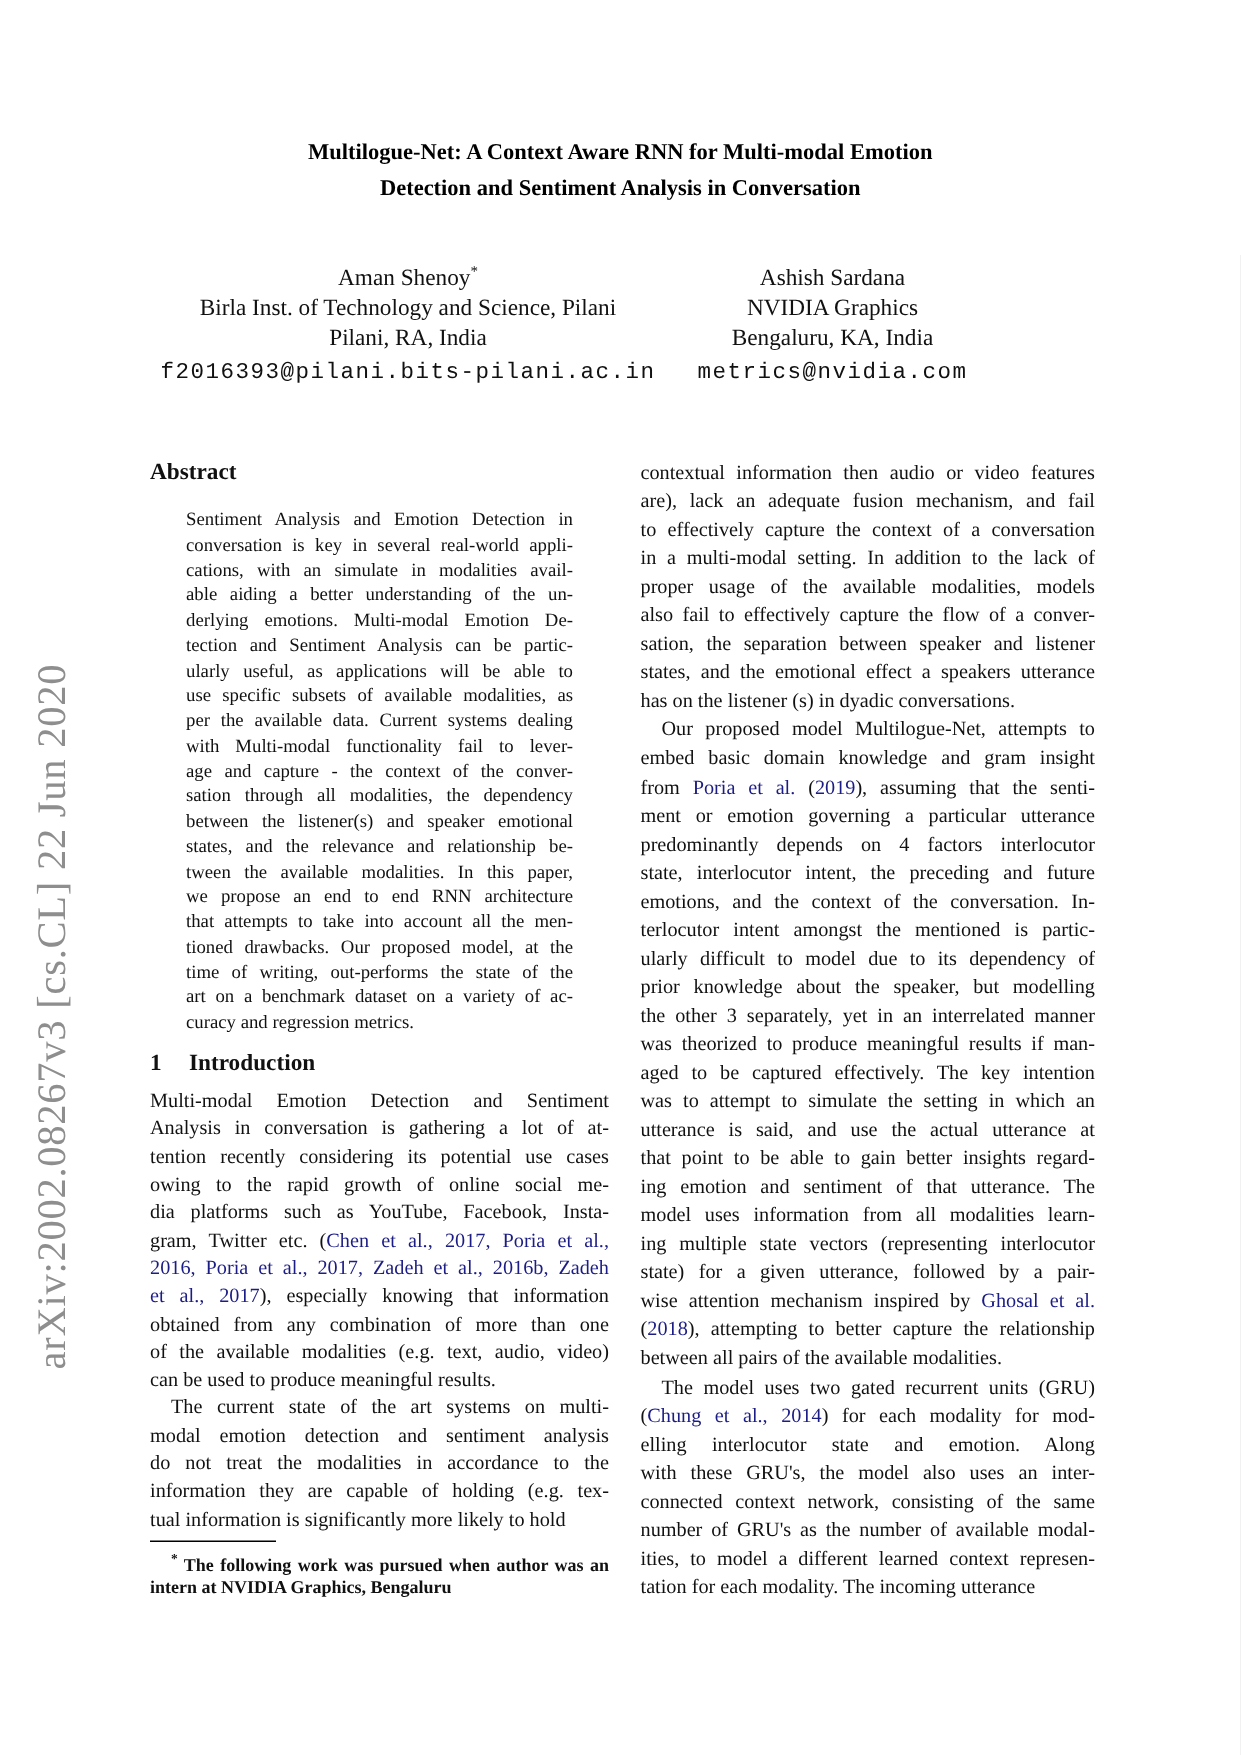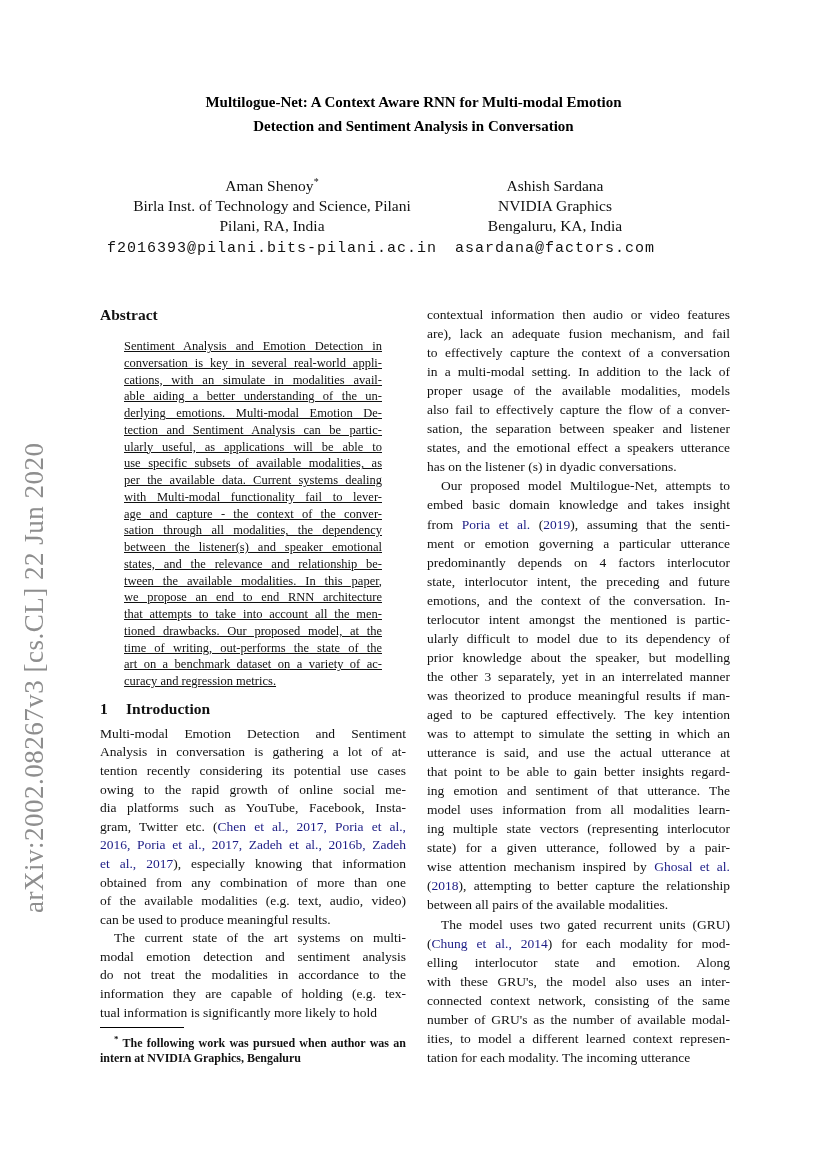--- a/index.html
+++ b/index.html
@@ -25,21 +25,21 @@
   .aname { font-weight:normal; font-size:15.5px; line-height:20px; }
   .aname sup { font-size:10px; }
   .aff   { font-size:15.5px; line-height:20px; }
   .aemail{
     font-family:"Liberation Mono", monospace; font-size:15px;
     letter-spacing:1px; line-height:22px; margin-top:2px; white-space:nowrap;
   }
   .colL { position:absolute; left:100px; top:305px; width:306px; }
   .colR { position:absolute; left:427px; top:305px; width:303px; }
   .abs-head { text-align:left; font-weight:bold; font-size:15.5px; line-height:19px; }
-  .abs-body { width:258px; margin:14px auto 0; font-size:12.5px; line-height:16.75px;text-decoration:underline; }
+  .abs-body { width:258px; margin:14px auto 0; font-size:12.5px; line-height:16.75px; }
   .sec-head { margin-top:9px; margin-bottom:7px; font-weight:bold; font-size:15.5px; line-height:19px; }
   .secnum  { display:inline-block; width:26px; }
   .body { font-size:13.5px; }
   .colL .body { line-height:18.6px; }
   .colR .body { line-height:19.05px; }
   .line { text-align:justify; text-align-last:justify; white-space:normal; }
   .line.last { text-align-last:left; }
   .indent .line:first-child { text-indent:14px; }
   .cite { color:var(--link); }
   .fnrule { width:84px; border-top:1px solid #000; margin-top:5px; }
@@ -62,21 +62,21 @@
     <div class="aname"><span>Aman Shenoy</span><sup>*</sup></div>
     <div class="aff">Birla Inst. of Technology and Science, Pilani</div>
     <div class="aff">Pilani, RA, India</div>
     <div class="aemail">f2016393@pilani.bits-pilani.ac.in</div>
   </div>
 
   <div class="author authorR">
     <div class="aname"><span>Ashish Sardana</span><sup></sup></div>
     <div class="aff">NVIDIA Graphics</div>
     <div class="aff">Bengaluru, KA, India</div>
-    <div class="aemail">asardana@factors.com</div>
+    <div class="aemail">metrics@nvidia.com</div>
   </div>
 
   <div class="colL">
     <div class="abs-head">Abstract</div>
     <div class="abs-body">
         <div class="line">Sentiment Analysis and Emotion Detection in</div>
         <div class="line">conversation is key in several real-world appli-</div>
         <div class="line">cations, with an simulate in modalities avail-</div>
         <div class="line">able aiding a better understanding of the un-</div>
         <div class="line">derlying emotions. Multi-modal Emotion De-</div>
@@ -134,21 +134,21 @@
         <div class="line">to effectively capture the context of a conversation</div>
         <div class="line">in a multi-modal setting. In addition to the lack of</div>
         <div class="line">proper usage of the available modalities, models</div>
         <div class="line">also fail to effectively capture the flow of a conver-</div>
         <div class="line">sation, the separation between speaker and listener</div>
         <div class="line">states, and the emotional effect a speakers utterance</div>
         <div class="line last">has on the listener (s) in dyadic conversations.</div>
       </div>
     <div class="body indent">
         <div class="line">Our proposed model Multilogue-Net, attempts to</div>
-        <div class="line">embed basic domain knowledge and takes insight</div>
+        <div class="line">embed basic domain knowledge and gram insight</div>
         <div class="line"><span>from </span><span class="cite">Poria et al.</span><span> (</span><span class="cite">2019</span><span>), assuming that the senti-</span></div>
         <div class="line">ment or emotion governing a particular utterance</div>
         <div class="line">predominantly depends on 4 factors  interlocutor</div>
         <div class="line">state, interlocutor intent, the preceding and future</div>
         <div class="line">emotions, and the context of the conversation. In-</div>
         <div class="line">terlocutor intent amongst the mentioned is partic-</div>
         <div class="line">ularly difficult to model due to its dependency of</div>
         <div class="line">prior knowledge about the speaker, but modelling</div>
         <div class="line">the other 3 separately, yet in an interrelated manner</div>
         <div class="line">was theorized to produce meaningful results if man-</div>

